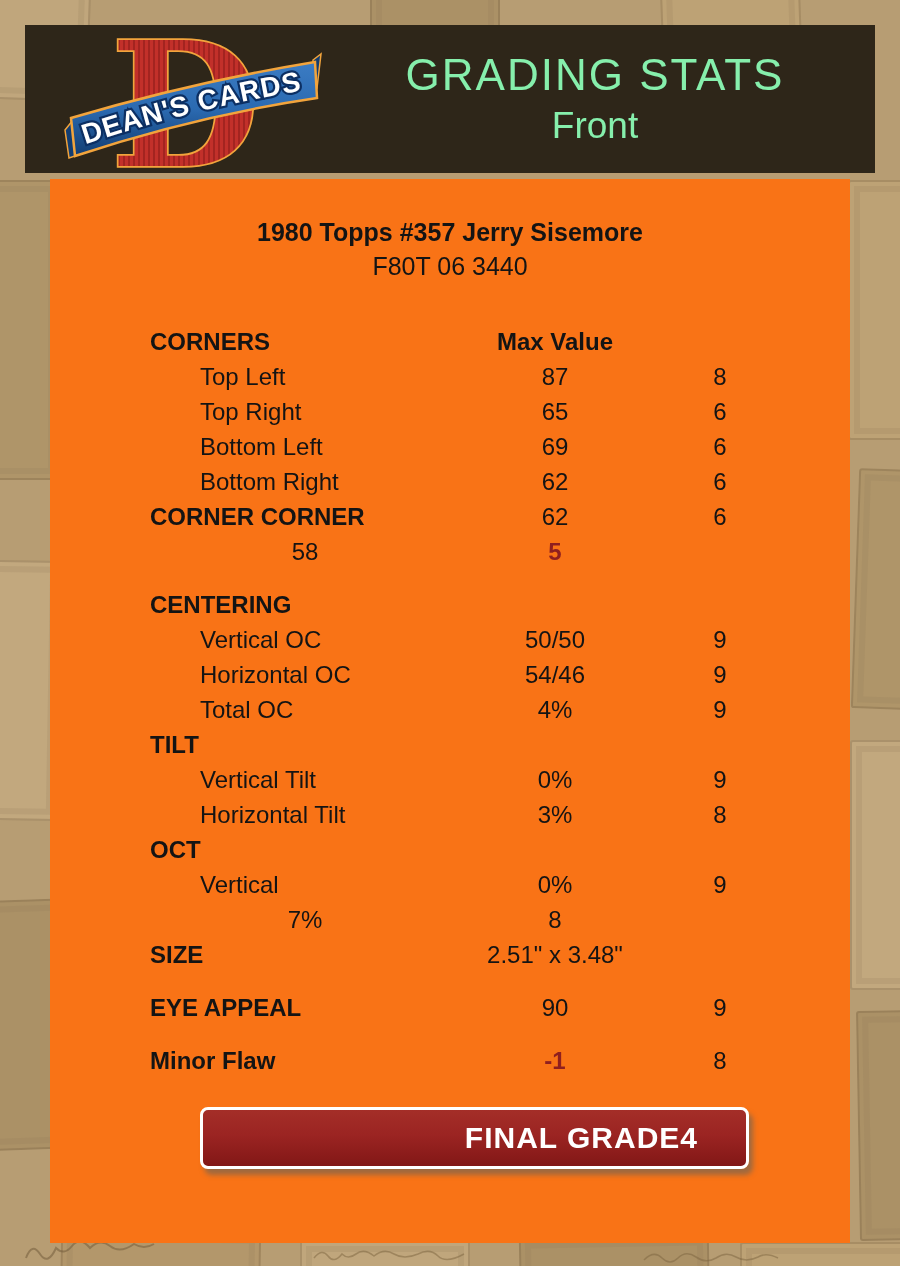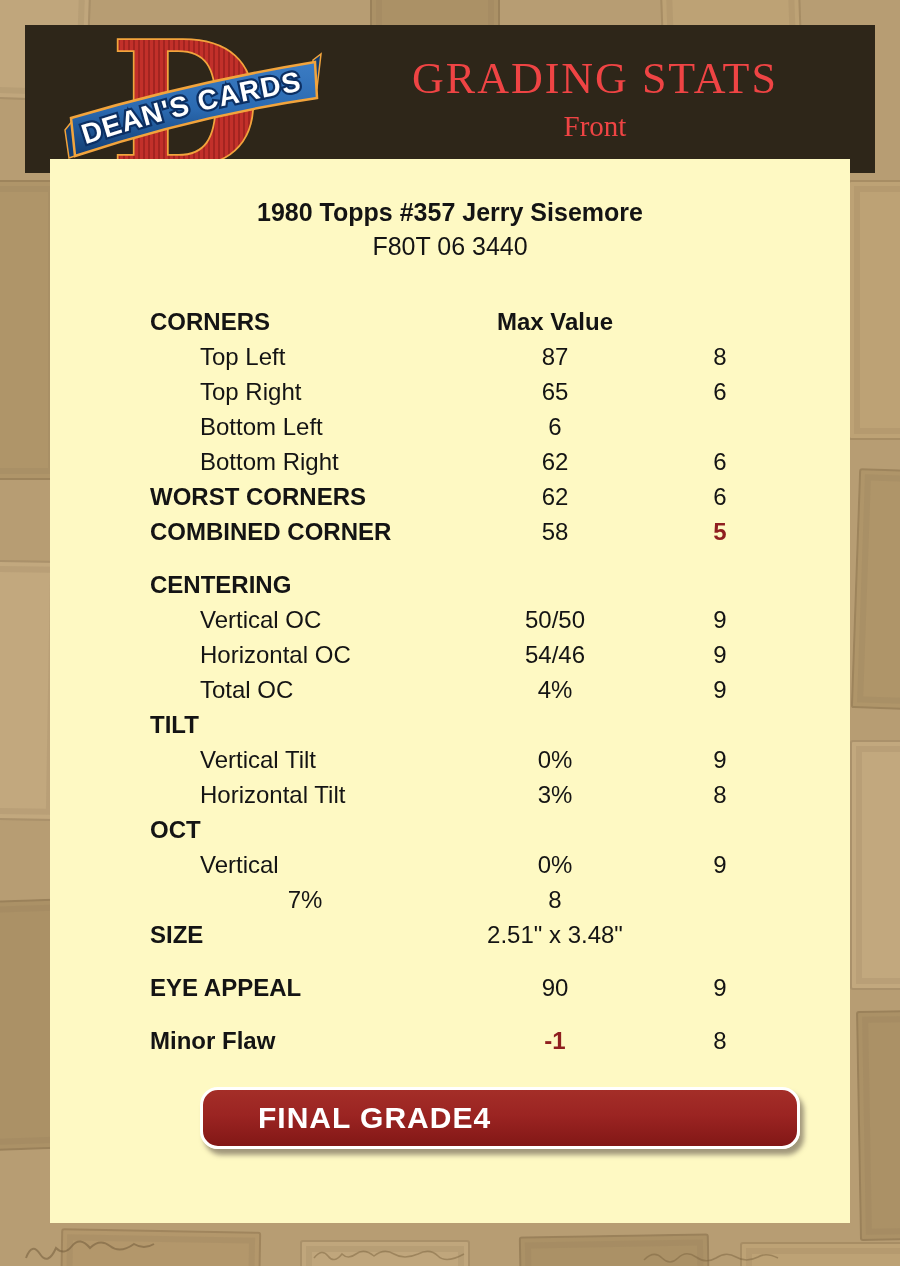--- a/index.html
+++ b/index.html
@@ -34,42 +34,41 @@
   }
   .logo-wrap {
     position: relative;
     width: 280px; height: 146px;
     margin-left: 28px;
     flex: 0 0 auto;
   }
   .header-text {
     flex: 1 1 auto;
     text-align: center;
-    color: #ef4444;
+    color: #86efac;
     padding-right: 18px;
-    font-family: Liberation Serif, serif;
   }
   .header-title {
     font-size: 44px;
     font-weight: 400;
     letter-spacing: 2px;
     line-height: 1.1;
   }
   .header-subtitle {
-    font-size: 29px;
+    font-size: 37px;
     font-weight: 400;
     margin-top: 6px;
   }
 
   
   .panel {
     position: absolute;
-    left: 50px; top: 159px;
+    left: 50px; top: 179px;
     width: 800px; height: 1064px;
-    background: #fef9c3;
+    background: #f97316;
   }
   .card-title {
     margin-top: 38px;
     text-align: center;
     font-size: 25px;
     font-weight: bold;
     line-height: 31px;
   }
   .card-id {
     text-align: center;
@@ -91,27 +90,27 @@
   .row .label { text-align: left; }
   .row .label.indent { padding-left: 50px; }
   .row .bold, .row.head .label, .row.head .value, .row.head .max { font-weight: bold; }
   .row .value, .row .max { text-align: center; }
   .row .red { color: #8f1f1f; font-weight: bold; }
 
   
   .final-grade {
     display: flex;
     align-items: center;
-    justify-content: flex-start;
+    justify-content: flex-end;
     margin: 29px 0 0 150px;
-    width: 600px; height: 62px;
+    width: 549px; height: 62px;
     padding: 0 48px 0 55px;
     background: linear-gradient(180deg, #a42e28 0%, #9b2422 45%, #821716 100%);
     border: 3px solid #ffffff;
-    border-radius: 18px;
+    border-radius: 8px;
     box-shadow: 4px 6px 5px rgba(110, 100, 84, 0.65);
     color: #ffffff;
     font-size: 30px;
     font-weight: bold;
     letter-spacing: 1px;
     cursor: pointer;
   }
 </style>
 </head>
 <body>
@@ -189,34 +188,34 @@
           <span class="value">87</span>
           <span class="max">8</span>
         </div>
         <div class="row">
           <span class="label indent">Top Right</span>
           <span class="value">65</span>
           <span class="max">6</span>
         </div>
         <div class="row">
           <span class="label indent">Bottom Left</span>
+          <span class="value">69</span>
           <span class="max">6</span>
         </div>
         <div class="row">
           <span class="label indent">Bottom Right</span>
           <span class="value">62</span>
           <span class="max">6</span>
         </div>
         <div class="row">
-          <span class="label bold">WORST CORNERS</span>
+          <span class="label bold">CORNER CORNER</span>
           <span class="value">62</span>
           <span class="max">6</span>
         </div>
         <div class="row">
-          <span class="label bold">COMBINED CORNER</span>
           <span class="value">58</span>
           <span class="max red">5</span>
         </div>
         <div class="row gap">
           <span class="label bold">CENTERING</span>
           <span class="value"></span>
           <span class="max"></span>
         </div>
         <div class="row">
           <span class="label indent">Vertical OC</span>

